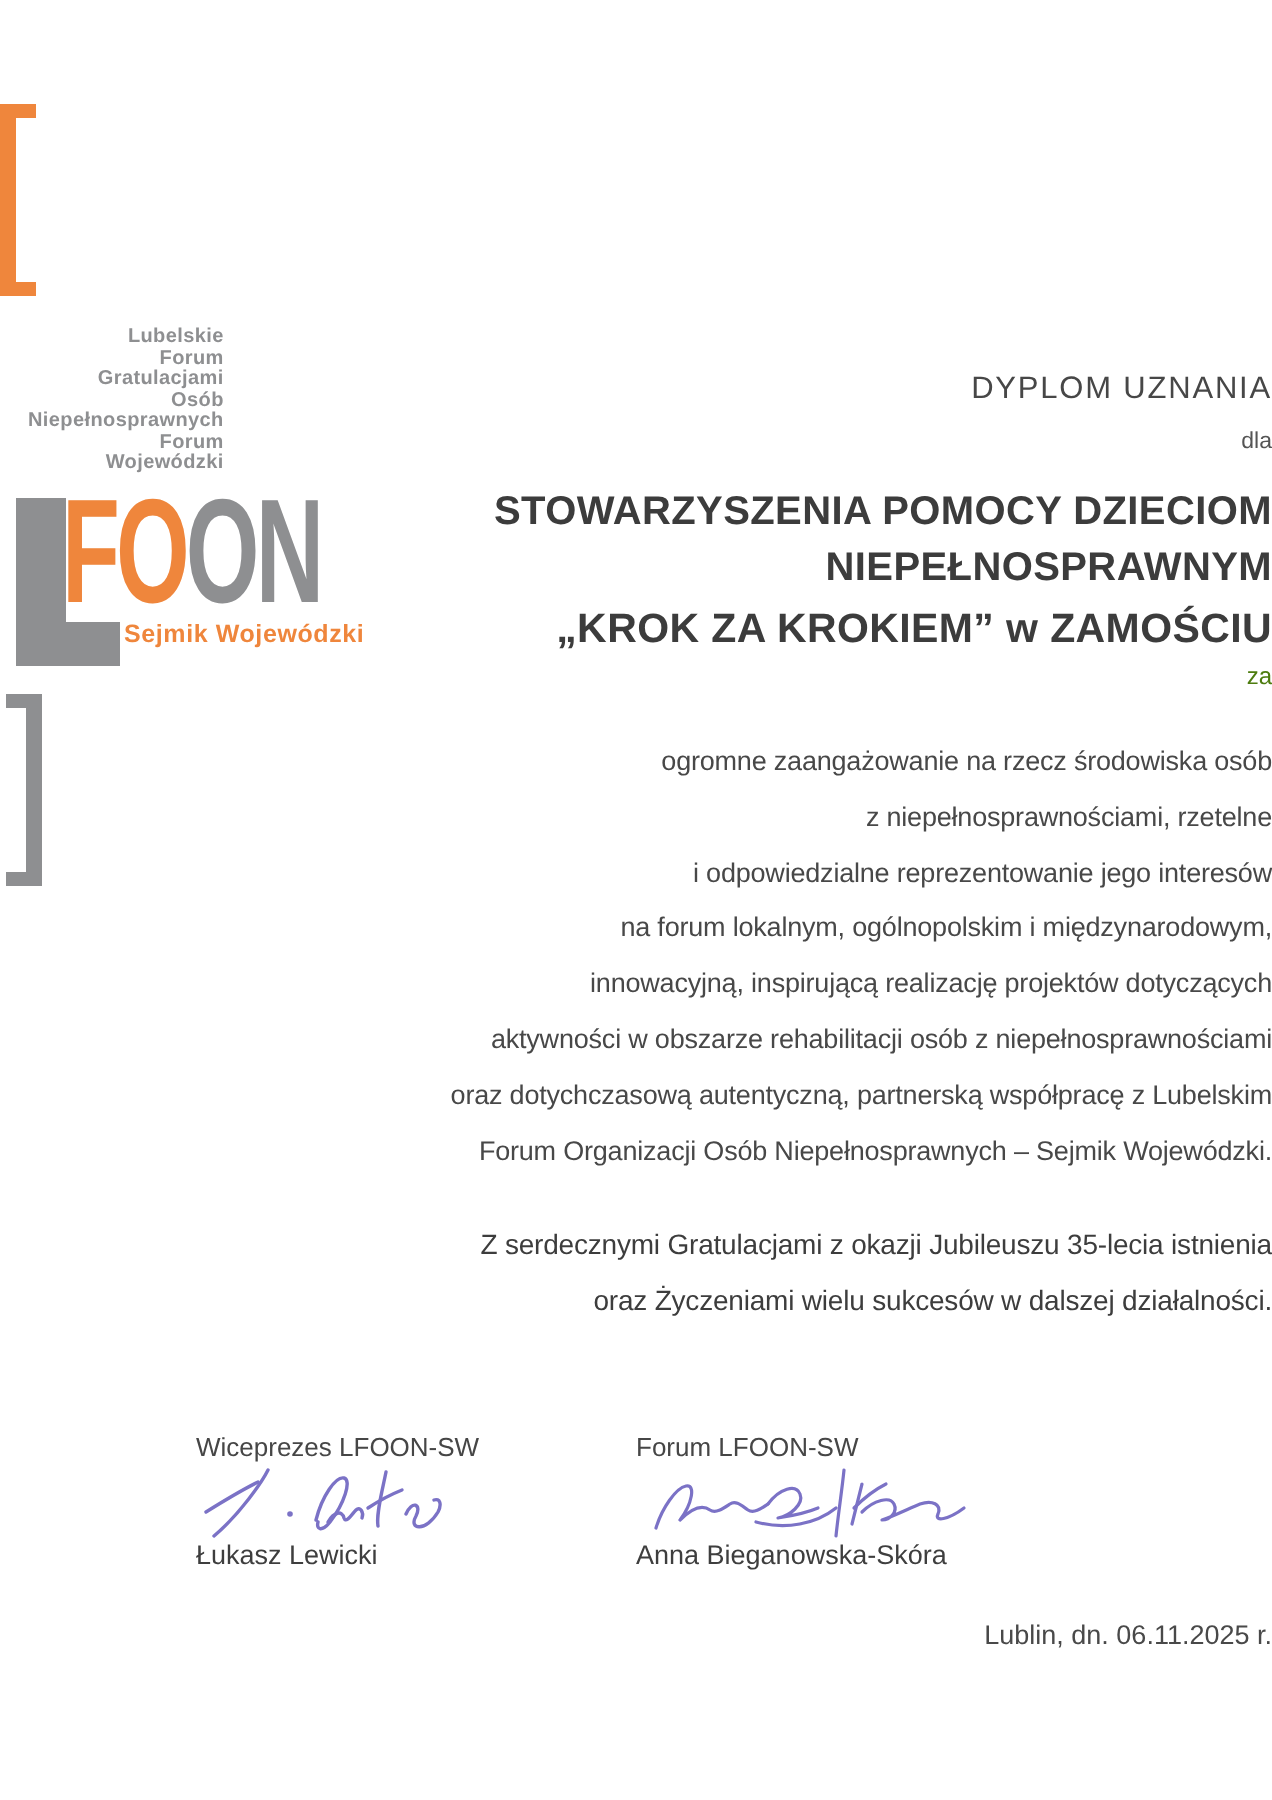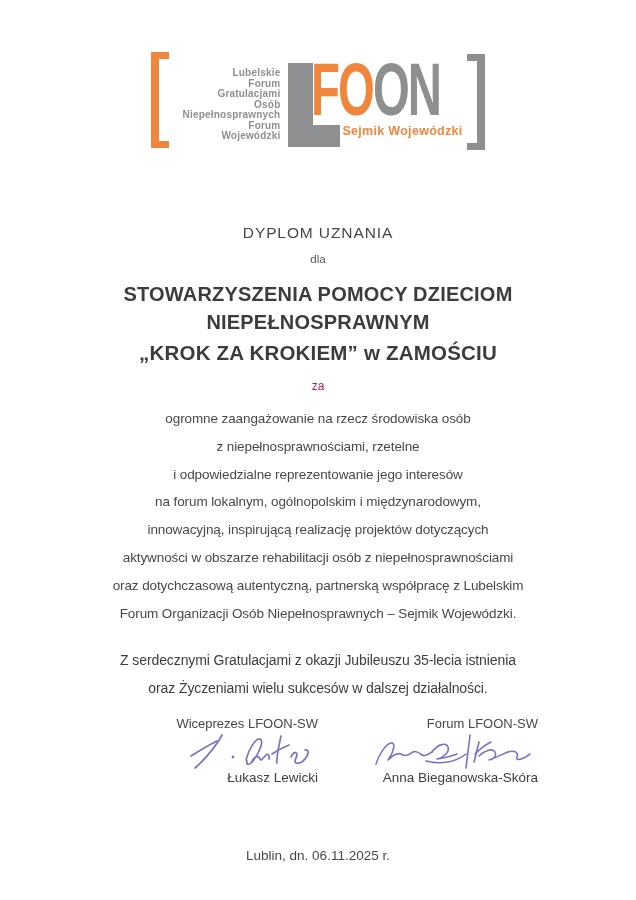--- a/index.html
+++ b/index.html
@@ -1,45 +1,45 @@
 <!DOCTYPE html>
 <html><head>
 <meta charset="utf-8">
 <style>
   html,body{margin:0;padding:0;background:#ffffff;}
   .page{
     position:relative;width:636px;height:900px;background:#ffffff;
     font-family:"Liberation Sans",sans-serif;overflow:hidden;color:#484848;
   }
   
-  .logo-row{position:absolute;top:52px;left:0;width:100%;display:flex;justify-content:center;align-items:flex-start;}
+  .logo-row{position:absolute;top:52px;left:0;width:100%;display:flex;justify-content:center;align-items:flex-start;flex-direction:column;}
   .bracket{width:18px;height:96px;box-sizing:border-box;}
   .bracket-left{border-left:8px solid #EF863C;border-top:7px solid #EF863C;border-bottom:7px solid #EF863C;}
   .bracket-right{border-right:8px solid #8E8F91;border-top:7px solid #8E8F91;border-bottom:7px solid #8E8F91;margin-left:3px;margin-top:2px;}
   .logo-col{margin-left:14px;margin-top:16px;text-align:right;font-size:10px;font-weight:bold;color:#8E8F91;line-height:10.5px;letter-spacing:.2px;}
   .logo-main{position:relative;width:176px;height:96px;margin-left:8px;margin-top:11px;}
   .l-stem{position:absolute;left:0;top:0;width:25px;height:84px;background:#8E8F91;}
   .l-arm{position:absolute;left:0;top:62px;width:52px;height:22px;background:#8E8F91;}
   .l-hidden{position:absolute;font-size:0;color:transparent;}
   .foon{position:absolute;left:23px;top:-10px;font-size:74px;line-height:74px;font-weight:bold;letter-spacing:-3px;transform:scaleX(.64);transform-origin:0 0;white-space:nowrap;}
   .foon .org{color:#EF863C;}
   .foon .gry{color:#8E8F91;}
   .logo-subtitle{position:absolute;left:54px;top:61px;width:114px;text-align:center;font-size:12.5px;font-weight:bold;color:#EF863C;letter-spacing:.3px;white-space:nowrap;}
   
-  .ctr{position:absolute;left:0;width:100%;text-align:center;margin-top:38px;}
+  .ctr{position:absolute;left:0;width:100%;text-align:right;}
   .h-dyplom{top:186px;font-size:15.5px;letter-spacing:.9px;color:#474747;}
   .h-dla{top:215px;font-size:11.5px;color:#555555;}
   .h-recipient{top:242px;font-size:20px;font-weight:bold;color:#3c3c3c;line-height:28px;letter-spacing:.2px;}
   .h-krok{top:303px;font-size:20.5px;font-weight:bold;color:#3c3c3c;letter-spacing:.2px;}
-  .h-za{top:341px;font-size:12px;color:#be185d;}
+  .h-za{top:331px;font-size:12px;color:#4d7c0f;}
   .body-lines{top:367px;font-size:13.5px;color:#484848;line-height:27.8px;letter-spacing:-.1px;}
   .closing-lines{top:609px;font-size:14px;font-weight:normal;color:#3d3d3d;line-height:27.5px;letter-spacing:-.1px;}
   
   .sig-row{position:absolute;top:716px;left:98px;width:440px;display:flex;}
-  .sig-col{width:220px;display:flex;flex-direction:column;align-items:flex-end;}
+  .sig-col{width:220px;display:flex;flex-direction:column;align-items:flex-start;}
   .sig-role{font-size:13px;color:#464646;}
   .sig-svg{margin-top:-1px;height:44px;}
   .sig-name{margin-top:-4px;font-size:13.5px;color:#3e3e3e;}
   .h-date{top:810px;font-size:13.5px;color:#494949;}
 </style>
 </head>
 <body>
 
 <div class="page">
 

